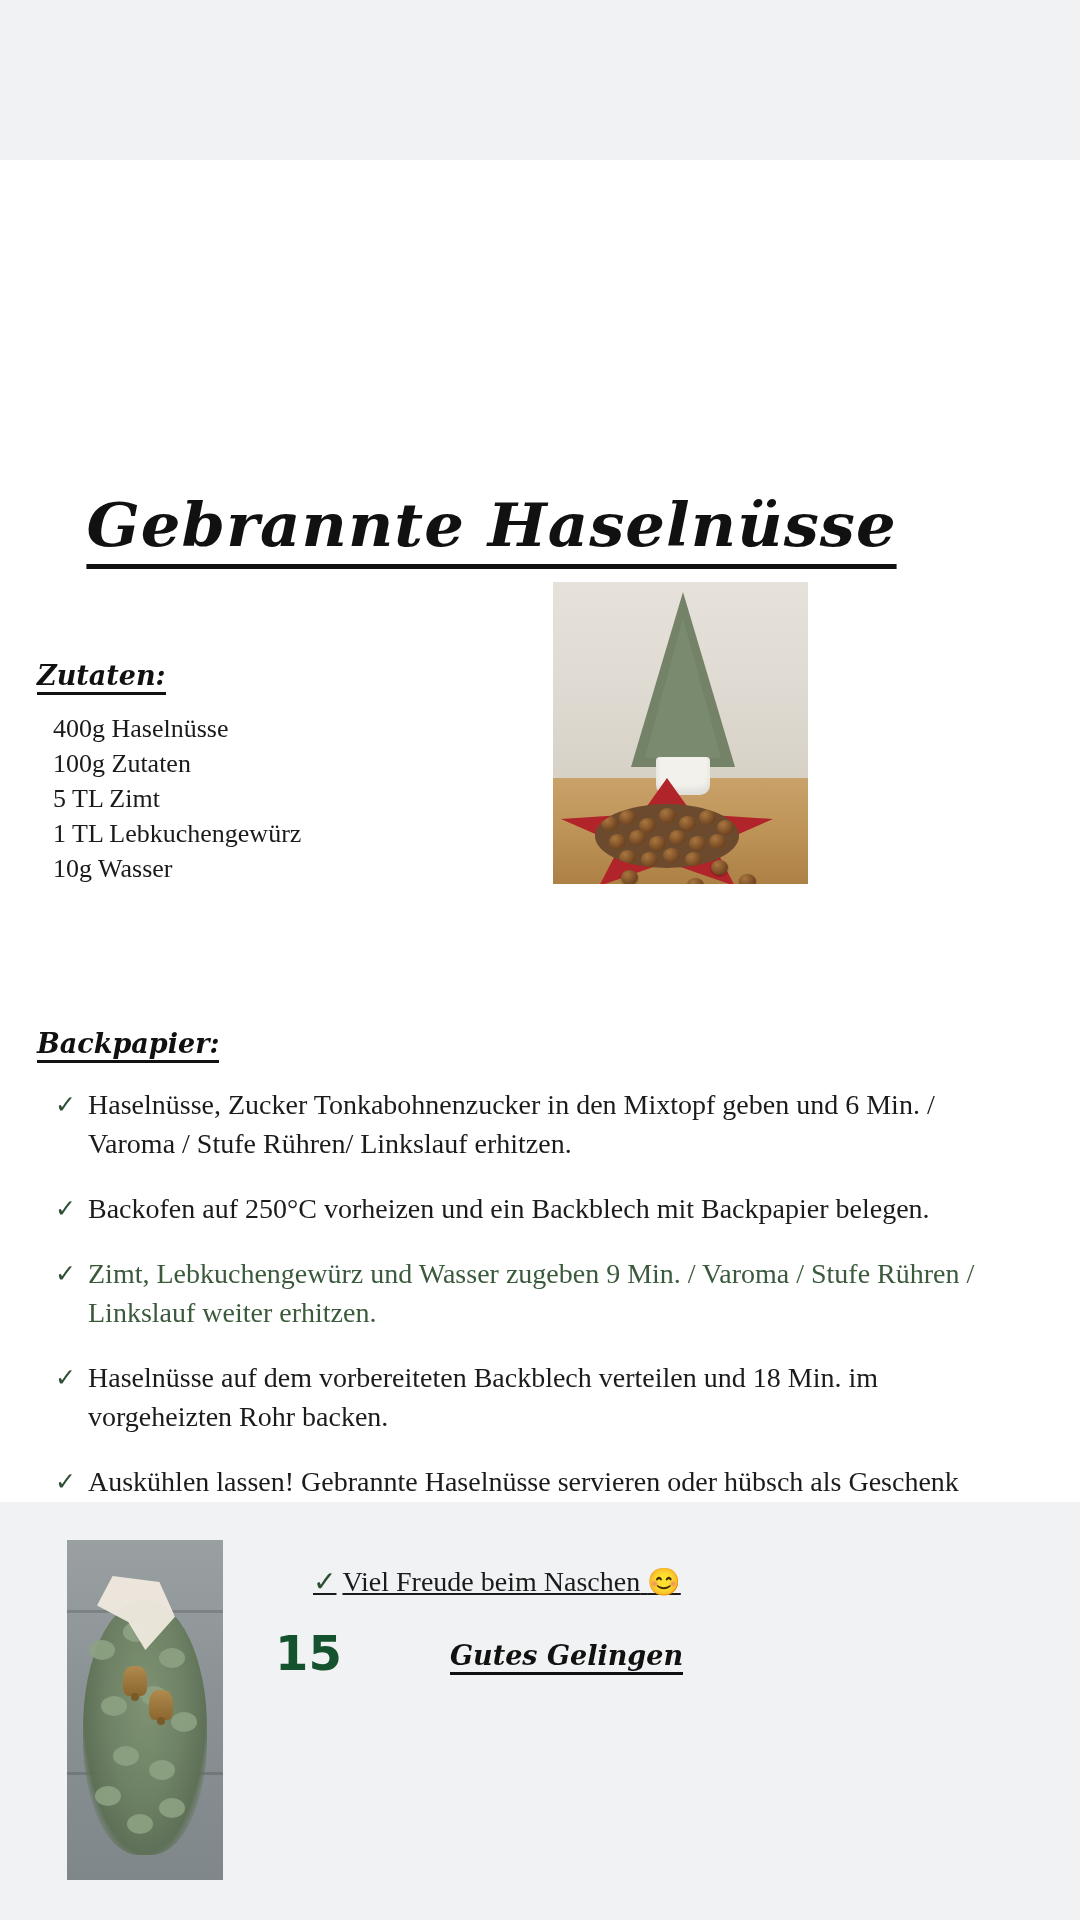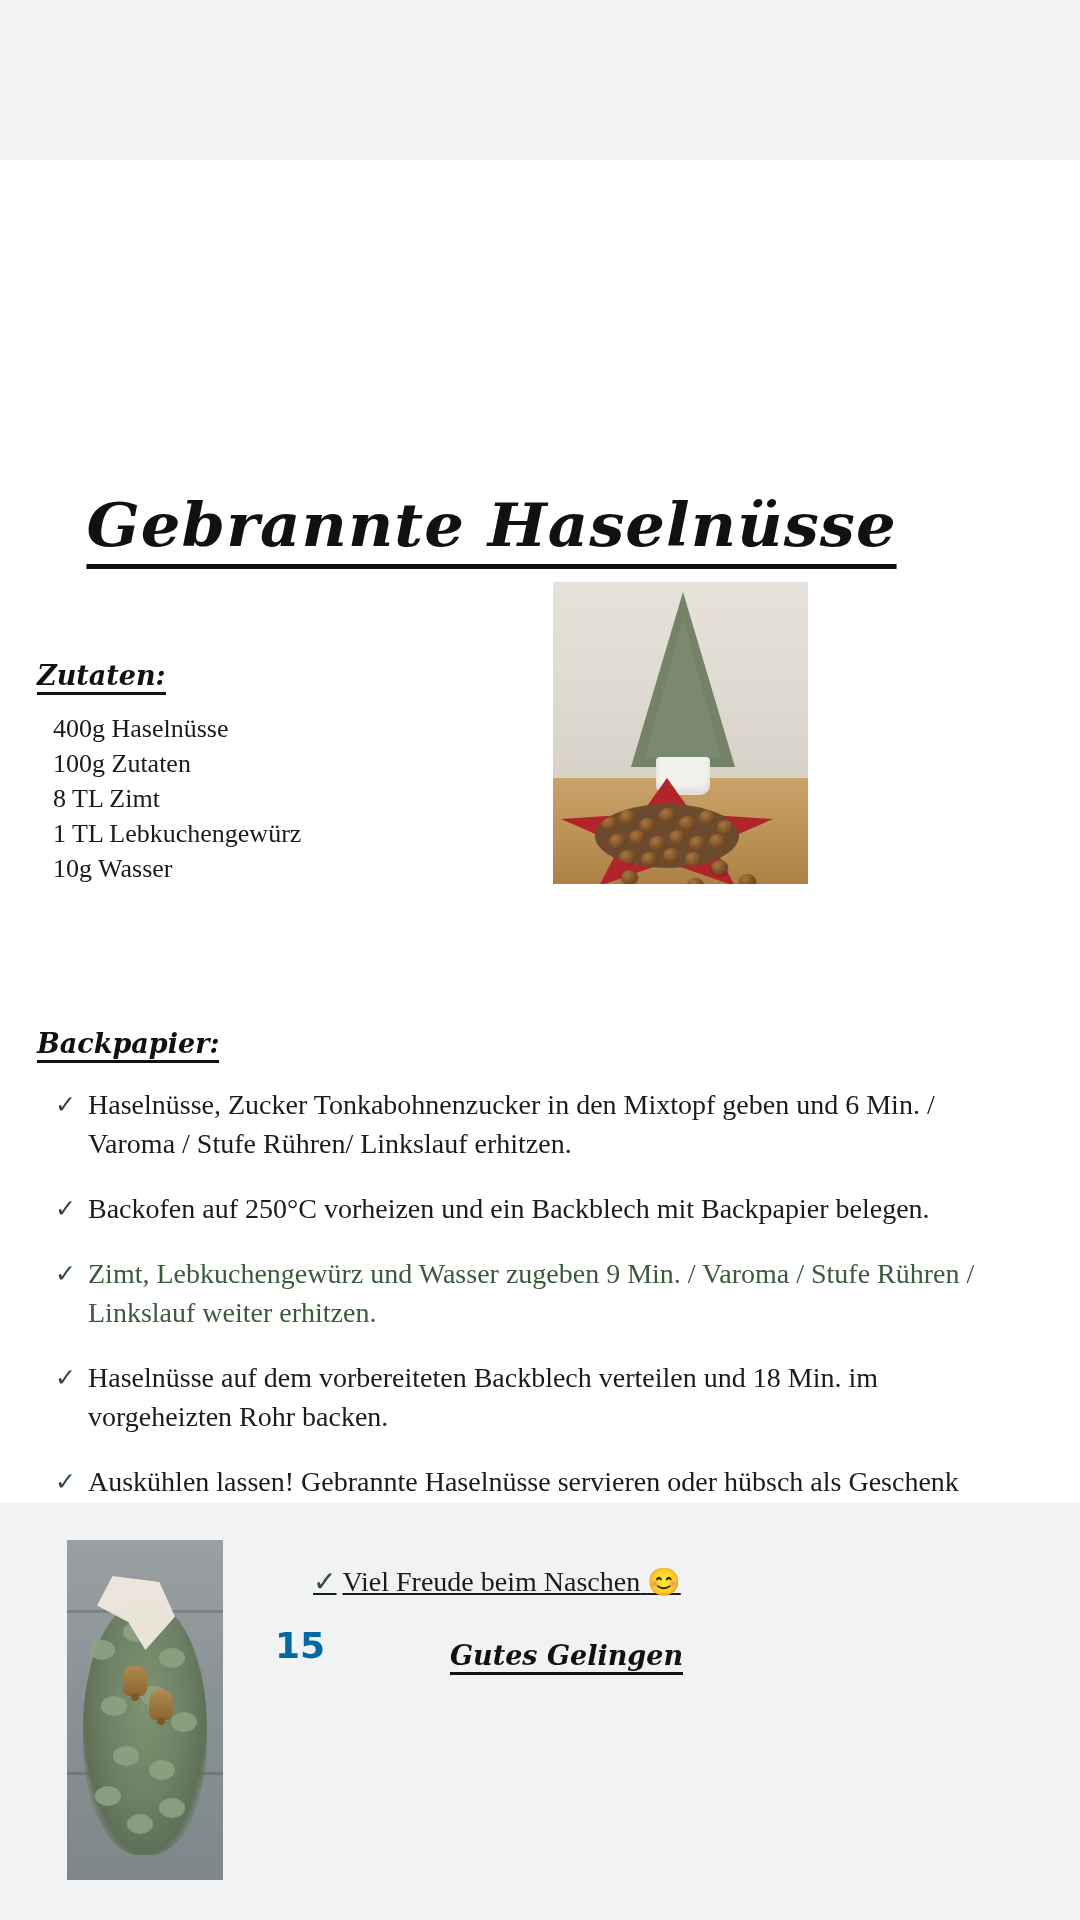--- a/index.html
+++ b/index.html
@@ -285,22 +285,22 @@
     margin-right: 6px;
   }
   .footer-wish .emoji { font-size: 27px; }
 
   .page-number {
     position: absolute;
     left: 275px;
     top: 1625px;
     font-family: "DejaVu Sans", sans-serif;
     font-weight: bold;
-    font-size: 36px;
-    color: #0369a1;
+    font-size: 48px;
+    color: #14532d;
   }
 
   .footer-signature {
     position: absolute;
     left: 450px;
     top: 1640px;
     font-family: "DejaVu Serif", serif;
     font-weight: bold;
     font-style: italic;
     font-size: 27px;
@@ -319,21 +319,21 @@
 
   <h1 class="title">
     <span class="title-text">Gebrannte Haselnüsse</span>
   </h1>
 
   <div class="section-heading" id="zutaten-heading">Zutaten:</div>
 
   <ul class="ingredients">
     <li>400g Haselnüsse</li>
     <li>100g Zutaten</li>
-    <li>8 TL Zimt</li>
+    <li>5 TL Zimt</li>
     <li>1 TL Lebkuchengewürz</li>
     <li>10g Wasser</li>
   </ul>
 
   <div class="photo-main">
     <div class="wall"></div>
     <div class="floor"></div>
     <div class="tree"></div>
     <div class="pot"></div>
     <div class="dish">

